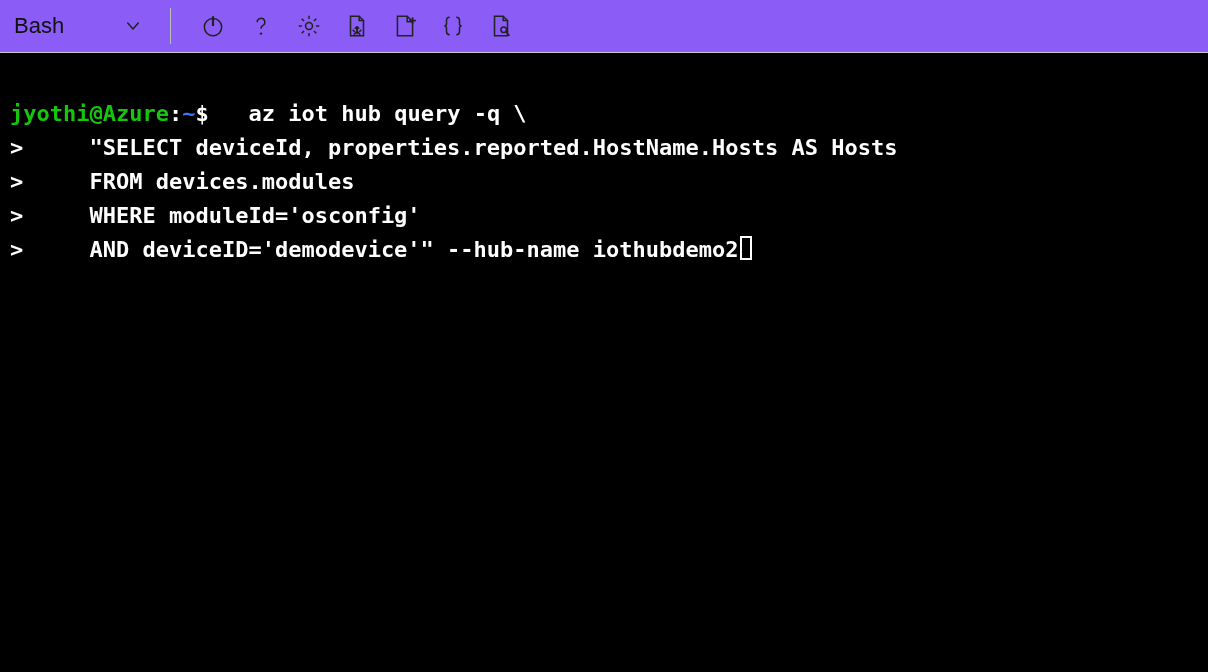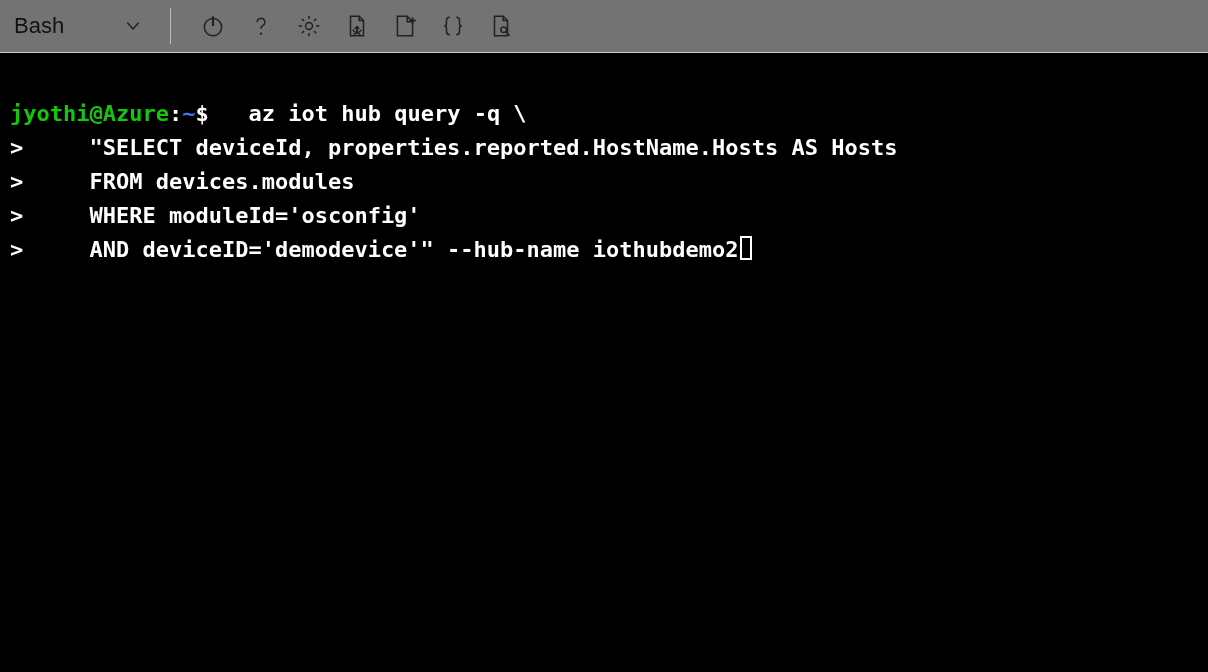--- a/index.html
+++ b/index.html
@@ -1,21 +1,21 @@
 <!DOCTYPE html>
 <html><head>
   <meta charset="utf-8">
   <style>
     * { margin: 0; padding: 0; box-sizing: border-box; }
     html, body { width: 1208px; height: 672px; background: #000; overflow: hidden; font-family: "Segoe UI", Arial, sans-serif; }
 
     
     .toolbar {
       height: 53px;
-      background: #737373;
+      background: #8b5cf6;
       border-bottom: 1px solid #ccc;
       display: flex;
       align-items: center;
       padding-left: 14px;
       gap: 0;
     }
     .shell-select {
       display: flex;
       align-items: center;
       gap: 60px;

